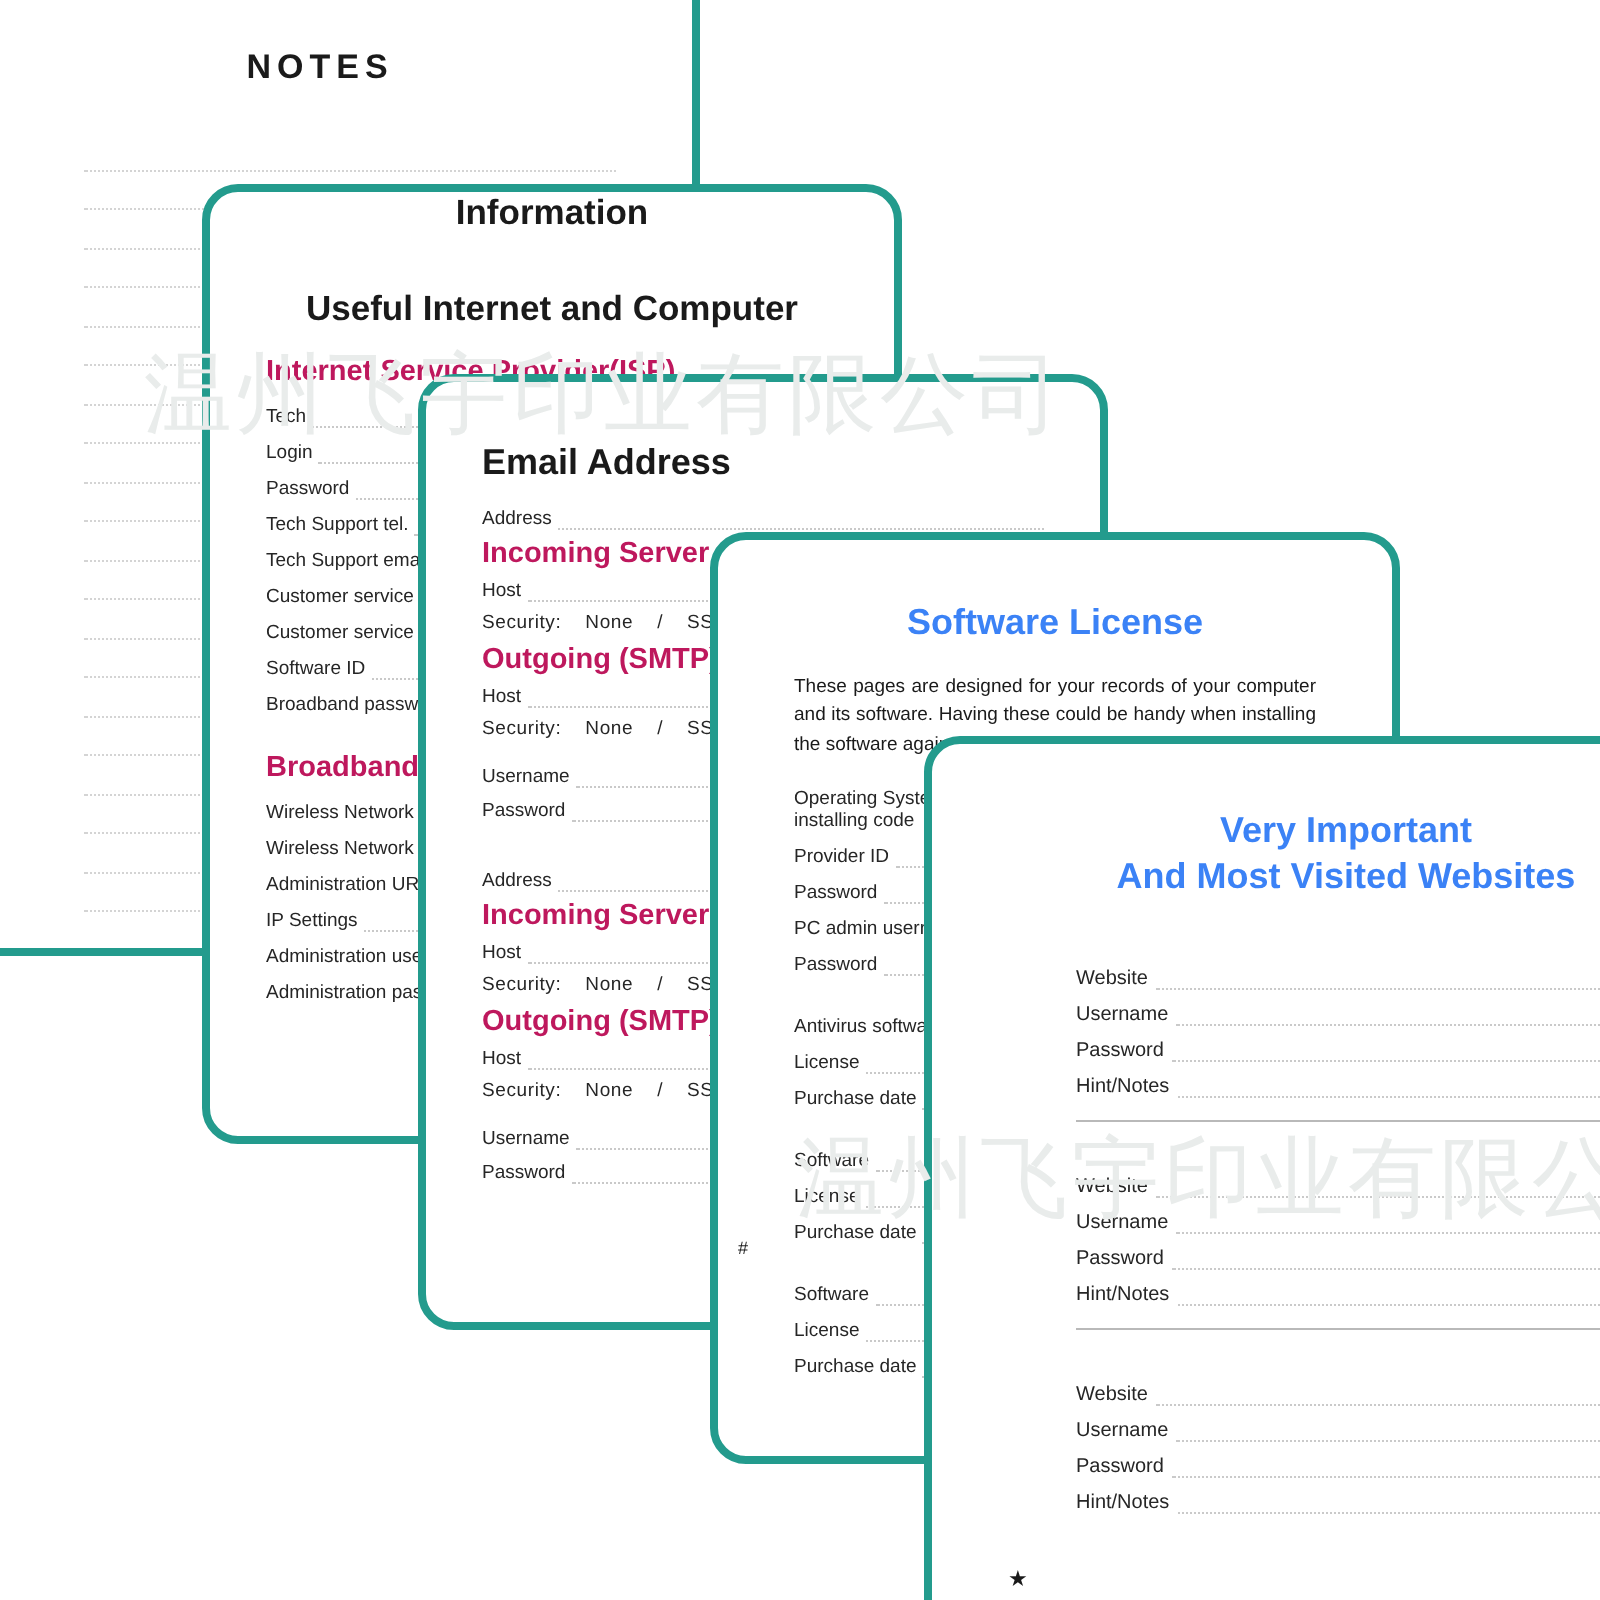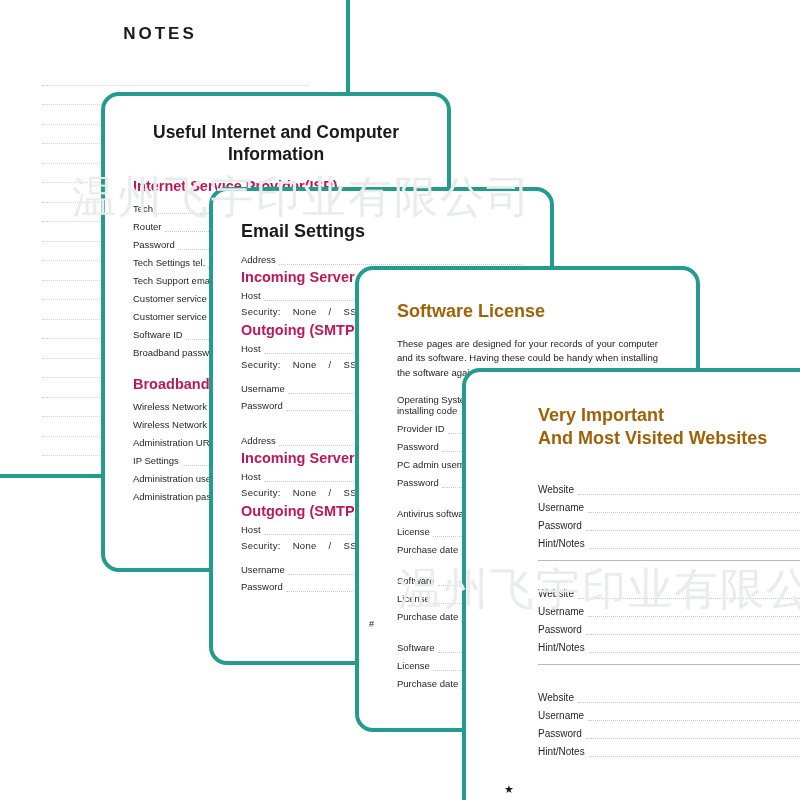--- a/index.html
+++ b/index.html
@@ -54,23 +54,24 @@
     color: #1a1a1a;
   }
   .title-big {
     text-align: center;
     font-size: 17.5px;
     font-weight: bold;
     color: #1a1a1a;
     line-height: 1.25;
   }
   .title-med {
+    text-align: center;
     font-size: 18px;
     font-weight: bold;
-    color: #a16207;
+    color: #3b82f6;
     line-height: 1.25;
   }
   .heading {
     font-size: 14.5px;
     font-weight: bold;
     color: #be185d;
   }
   .heading-lg {
     font-size: 16px;
     font-weight: bold;
@@ -172,40 +173,40 @@
           <div class="note-line"></div>
           <div class="note-line"></div>
           <div class="note-line"></div>
           <div class="note-line"></div>
         </div>
     </div>
   </div>
 
   <div class="card" style="left:101px; top:92px; width:350px; height:480px;">
     <div class="card-inner" style="padding:0 28px;">
+      <div class="title-big">Information</div>
       <div class="title-big" style="margin-top:26px;">Useful Internet and Computer</div>
-      <div class="title-big">Information</div>
 
       <div class="heading" style="margin-top:12px;">Internet Service Provider(ISP)</div>
 
       <div id="isp-fields" style="margin-top:9px;">
           <div class="field" style="margin-bottom: 7px;">
             <span class="lbl">Tech</span>
             <span class="rule"></span>
           </div>
           <div class="field" style="margin-bottom: 7px;">
-            <span class="lbl">Router</span>
+            <span class="lbl">Login</span>
             <span class="rule"></span>
           </div>
           <div class="field" style="margin-bottom: 7px;">
             <span class="lbl">Password</span>
             <span class="rule"></span>
           </div>
           <div class="field" style="margin-bottom: 7px;">
-            <span class="lbl">Tech Settings tel.</span>
+            <span class="lbl">Tech Support tel.</span>
             <span class="rule"></span>
           </div>
           <div class="field" style="margin-bottom: 7px;">
             <span class="lbl">Tech Support email</span>
             <span class="rule"></span>
           </div>
           <div class="field" style="margin-bottom: 7px;">
             <span class="lbl">Customer service tel.</span>
             <span class="rule"></span>
           </div>
@@ -249,21 +250,21 @@
           <div class="field" style="margin-bottom: 7px;">
             <span class="lbl">Administration password</span>
             <span class="rule"></span>
           </div>
         </div>
     </div>
   </div>
 
   <div class="card" style="left:209px; top:187px; width:345px; height:478px;">
     <div class="card-inner" style="padding:0 28px;">
-      <div class="heading-lg" style="margin-top:30px; font-size:18px;">Email Settings</div>
+      <div class="heading-lg" style="margin-top:30px; font-size:18px;">Email Address</div>
       <div id="email-blocks" style="margin-top:12px;">
           <div>
             <div class="field" style="margin-bottom: 4px;">
               <span class="lbl">Address</span>
               <span class="rule"></span>
             </div>
             <div class="heading" style="font-size: 14.5px; margin: 3px 0px 5px;">Incoming Server</div>
             <div class="field" style="margin-bottom: 5px;">
               <span class="lbl">Host</span>
               <span class="rule"></span>

